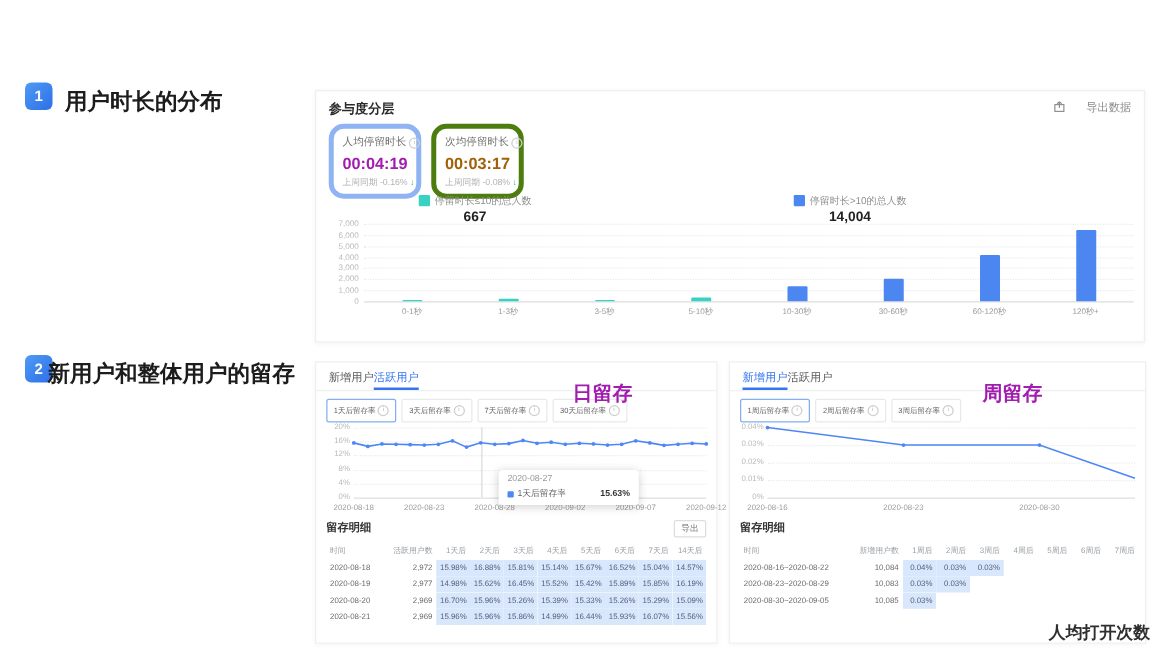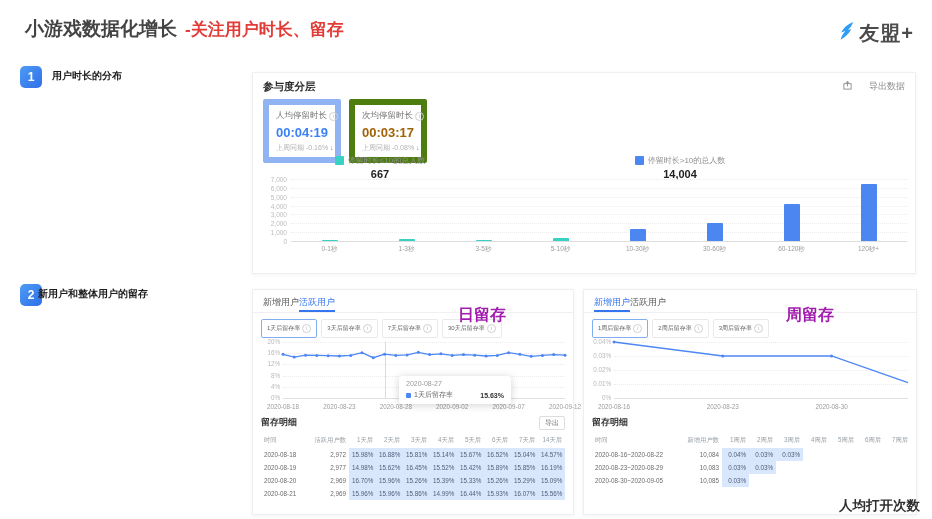--- a/index.html
+++ b/index.html
@@ -9,38 +9,38 @@
   .header-line{position:absolute;left:25px;top:16px;display:flex;align-items:baseline;gap:8px;}
   .main-title{font-size:19px;font-weight:bold;color:#434343;}
   .sub-title{font-size:17px;font-weight:bold;color:#e23c38;}
   .brand{position:absolute;right:18px;top:20px;display:flex;align-items:center;gap:3px;}
   .brand-text{font-size:20px;font-weight:bold;color:#4c4c4c;letter-spacing:1px;}
   
   .num-badge{position:absolute;width:22px;height:22px;border-radius:5px;
      background:linear-gradient(135deg,#4e9bf5,#2e6fe8);color:#fff;font-size:12px;font-weight:bold;
      display:flex;align-items:center;justify-content:center;}
   #badge1{left:20px;top:66px;} #badge2{left:20px;top:284px;}
-  .sec-label{position:absolute;font-size:10px;font-weight:bold;color:#1c1c1c;}
+  .sec-label{position:absolute;font-size:18px;font-weight:bold;color:#1c1c1c;}
   #label1{left:52px;top:69px;} #label2{left:38px;top:287px;}
   
   .panel{position:absolute;background:#fff;border:1px solid #efefef;box-shadow:0 1px 4px rgba(0,0,0,.05);}
   #panel-engagement{left:252px;top:72px;width:662px;height:200px;}
   #panel-daily{left:252px;top:289px;width:320px;height:224px;}
   #panel-weekly{left:583px;top:289px;width:332px;height:224px;}
   
   .p1-title{position:absolute;left:10px;top:7px;font-size:10.5px;font-weight:bold;color:#2b2b2b;}
   .export-btn{position:absolute;right:10px;top:7px;display:flex;align-items:center;gap:17px;
      font-size:9px;color:#8a8a8a;cursor:pointer;margin-left:20px;}
   
   .mcards{position:absolute;left:10px;top:26px;display:flex;gap:8px;}
-  .mcard{width:52px;padding:5px 7px 4px;border:6px solid #4d7c0f;border-radius:2px;background:#fff;}
+  .mcard{width:52px;padding:5px 7px 4px;border:4px solid #4d7c0f;border-radius:12px;background:#fff;}
   .mcard.selected{border-color:#8fb3f3;}
   .mc-label{font-size:8.5px;color:#6f6f6f;display:flex;align-items:center;white-space:nowrap;}
   .mc-value{font-size:13px;font-weight:bold;margin-top:3px;color:#a16207;white-space:nowrap;}
-  .mcard.blue .mc-value{color:#3b82f6;}
+  .mcard.blue .mc-value{color:#a21caf;}
   .mc-cmp{font-size:7px;color:#b2b2b2;margin-top:3px;white-space:nowrap;}
   .down-arrow{color:#2bbf6a;}
   .info{display:inline-block;width:7px;height:7px;border:1px solid #cfcfcf;border-radius:50%;
      font-size:5px;line-height:7px;text-align:center;color:#b5b5b5;margin-left:2px;flex:none;}
   
   .legend{position:absolute;top:82px;display:flex;flex-direction:column;align-items:center;width:130px;}
   .lg-row{display:flex;align-items:center;gap:4px;}
   .lg-sw{width:9px;height:9px;border-radius:1px;}
   .lg-lb{font-size:8px;color:#8f8f8f;white-space:nowrap;}
   .lg-val{font-size:11px;font-weight:bold;color:#222;margin-top:2px;}
@@ -91,32 +91,20 @@
   .rt-table th:first-child,.rt-table td:first-child{text-align:left;}
   .rt-table td.pct{background:#d9e7fc;color:#51607c;}
   
   .footer-note{position:absolute;right:12px;bottom:4px;font-size:13.5px;font-weight:bold;color:#2e2e2e;}
 </style>
 </head>
 <body>
 
 <div class="page">
 
-  <div class="header-line">
-    <span class="main-title">小游戏数据化增长</span>
-    <span class="sub-title">-关注用户时长、留存</span>
-  </div>
-  <div class="brand">
-    <span>
-      <svg width="23" height="23" viewBox="0 0 24 24">
-        <path d="M21 2 C15 4.5 11 8 8.5 13 L13 11.5 C10.5 14 8.8 17 8 20.5 C13 18 17 14 19 9.5 L15.5 10.5 C18 8 20 5.5 21 2 Z" fill="#2f9cf5"></path>
-      </svg>
-    </span>
-    <span class="brand-text">友盟+</span>
-  </div>
 
   <div class="num-badge" id="badge1">1</div>
   <div class="sec-label" id="label1">用户时长的分布</div>
   <div class="num-badge" id="badge2">2</div>
   <div class="sec-label" id="label2">新用户和整体用户的留存</div>
 
   <div class="panel" id="panel-engagement">
     <div class="p1-title">参与度分层</div>
     <div class="export-btn">
       <span>

